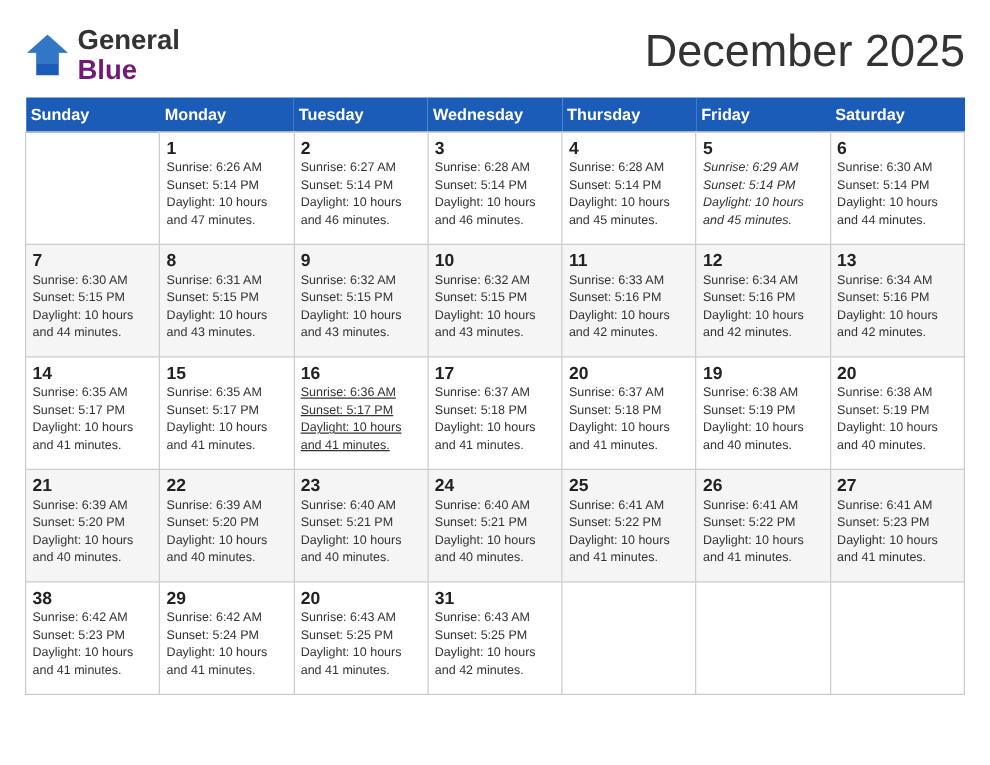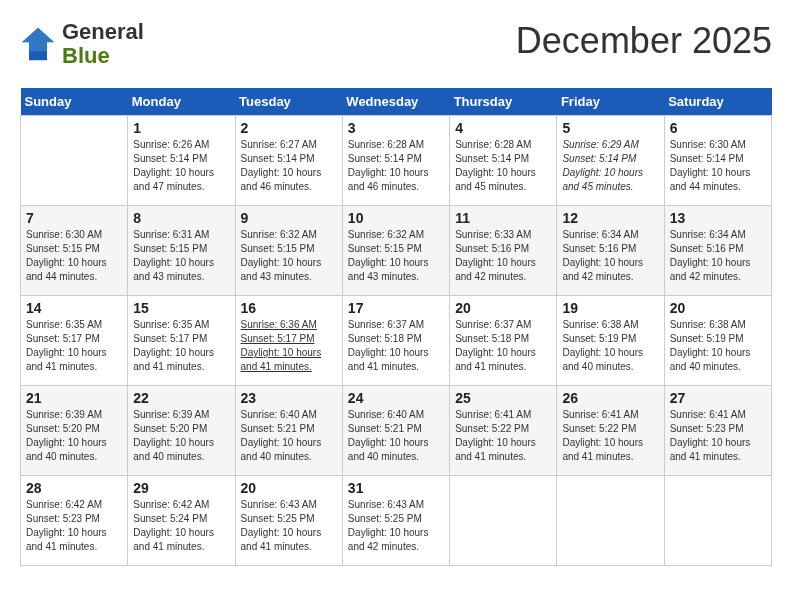--- a/index.html
+++ b/index.html
@@ -7,34 +7,34 @@
       font-family: Arial, sans-serif;
       background: #fff;
       width: 792px;
       min-height: 612px;
       padding: 20px;
     }
     .header {
       display: flex;
       justify-content: space-between;
       align-items: flex-start;
-      margin-bottom: 20px;
+      margin-bottom: 10px;
     }
     .logo {
       display: flex;
       align-items: center;
       gap: 6px;
     }
     .logo-text {
       font-size: 22px;
       font-weight: bold;
       line-height: 1.1;
     }
     .logo-general { color: #333; }
-    .logo-blue { color: #4d7c0f; }
+    .logo-blue { color: #701a75; }
     .logo-icon {
       width: 36px;
       height: 36px;
     }
     .title-block {
       text-align: right;
     }
     .month-title {
       font-size: 36px;
       font-weight: normal;
@@ -315,21 +315,21 @@
         <td>
           <span class="day-num">27</span>
           <div class="day-info" style="white-space: pre-line;">Sunrise: 6:41 AM
 Sunset: 5:23 PM
 Daylight: 10 hours
 and 41 minutes.</div>
         </td>
       </tr>
       <tr>
         <td>
-          <span class="day-num">28</span>
+          <span class="day-num">38</span>
           <div class="day-info" style="white-space: pre-line;">Sunrise: 6:42 AM
 Sunset: 5:23 PM
 Daylight: 10 hours
 and 41 minutes.</div>
         </td>
         <td>
           <span class="day-num">29</span>
           <div class="day-info" style="white-space: pre-line;">Sunrise: 6:42 AM
 Sunset: 5:24 PM
 Daylight: 10 hours

